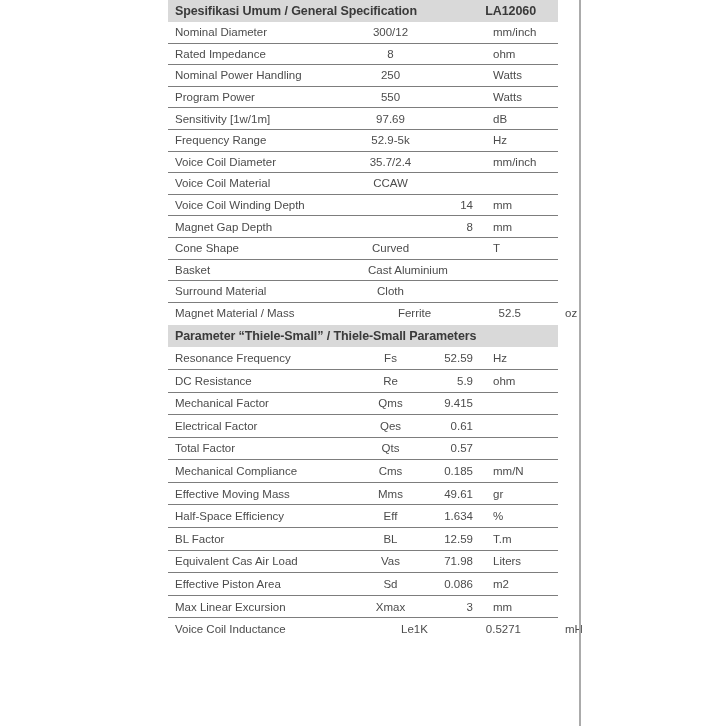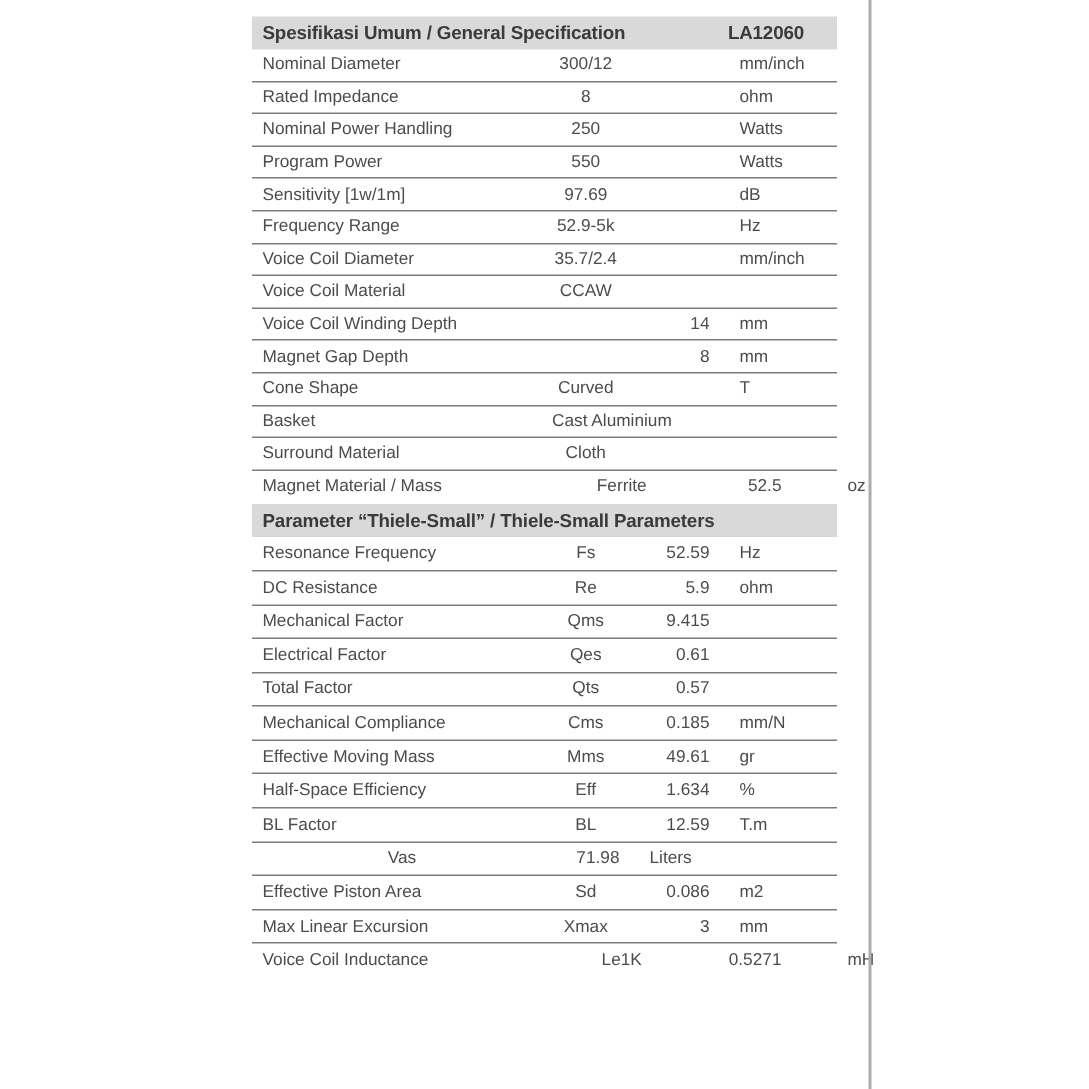--- a/index.html
+++ b/index.html
@@ -11,21 +11,21 @@
   .page {
     position: relative;
     width: 726px;
     height: 726px;
     background: #ffffff;
     overflow: hidden;
   }
   .spec-table {
     position: absolute;
     left: 168px;
-    top: 11px;
+    top: 0;
     width: 390px;
   }
   .section-header {
     display: flex;
     justify-content: space-between;
     align-items: center;
     background: #d9d9d9;
     height: 22px;
     padding: 0 22px 0 7px;
     font-weight: bold;
@@ -215,20 +215,21 @@
             <span class="c-val2">1.634</span>
             <span class="c-unit">%</span>
           </div>
           <div class="row">
             <span class="c-label">BL Factor</span>
             <span class="c-val1">BL</span>
             <span class="c-val2">12.59</span>
             <span class="c-unit">T.m</span>
           </div>
           <div class="row">
+            <span class="c-label">Equivalent Cas Air Load</span>
             <span class="c-val1">Vas</span>
             <span class="c-val2">71.98</span>
             <span class="c-unit">Liters</span>
           </div>
           <div class="row">
             <span class="c-label">Effective Piston Area</span>
             <span class="c-val1">Sd</span>
             <span class="c-val2">0.086</span>
             <span class="c-unit">m2</span>
           </div>

